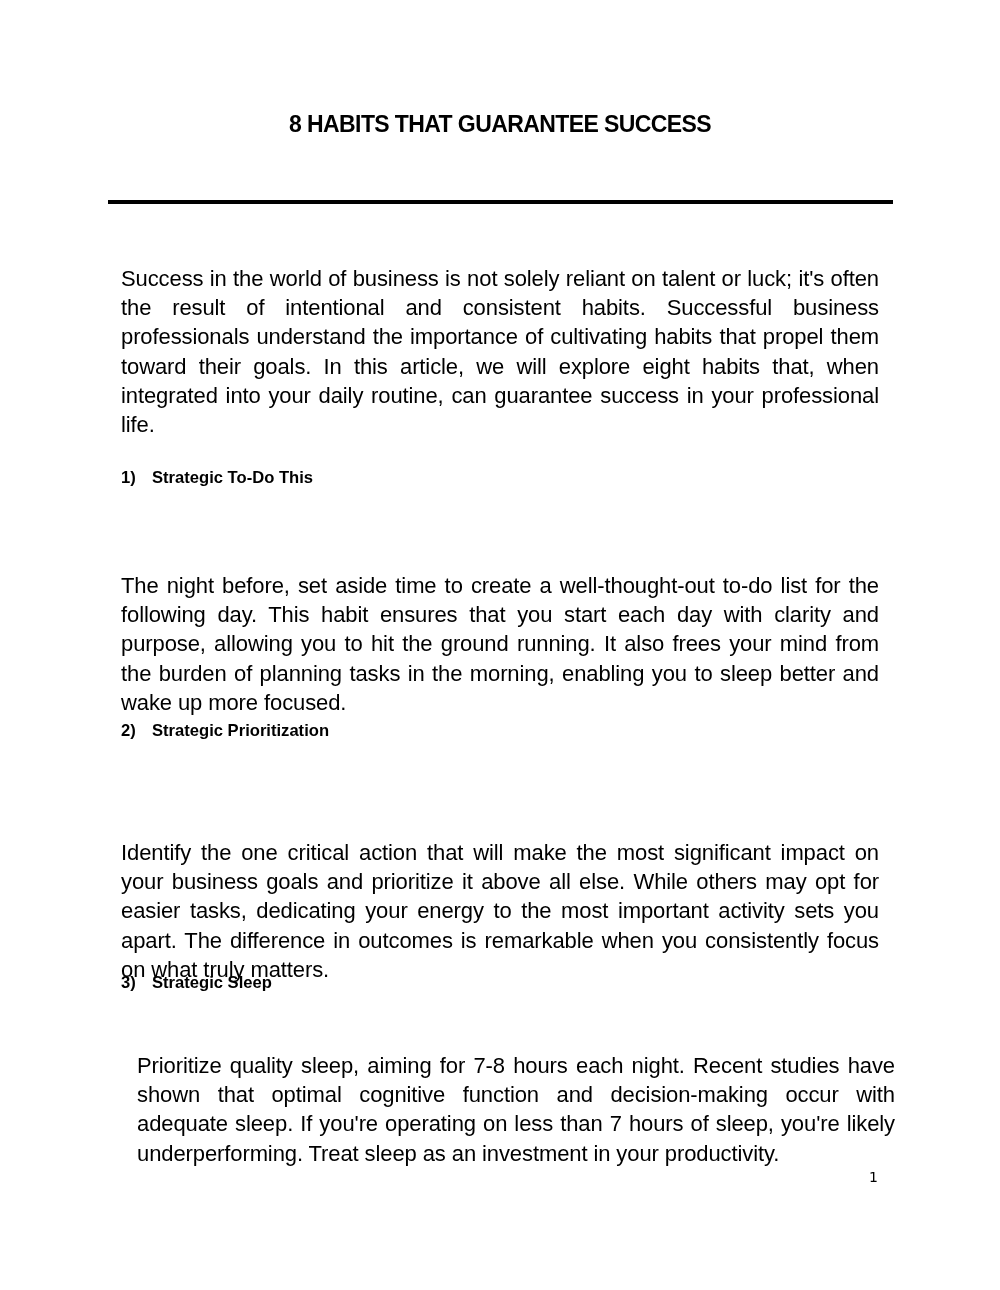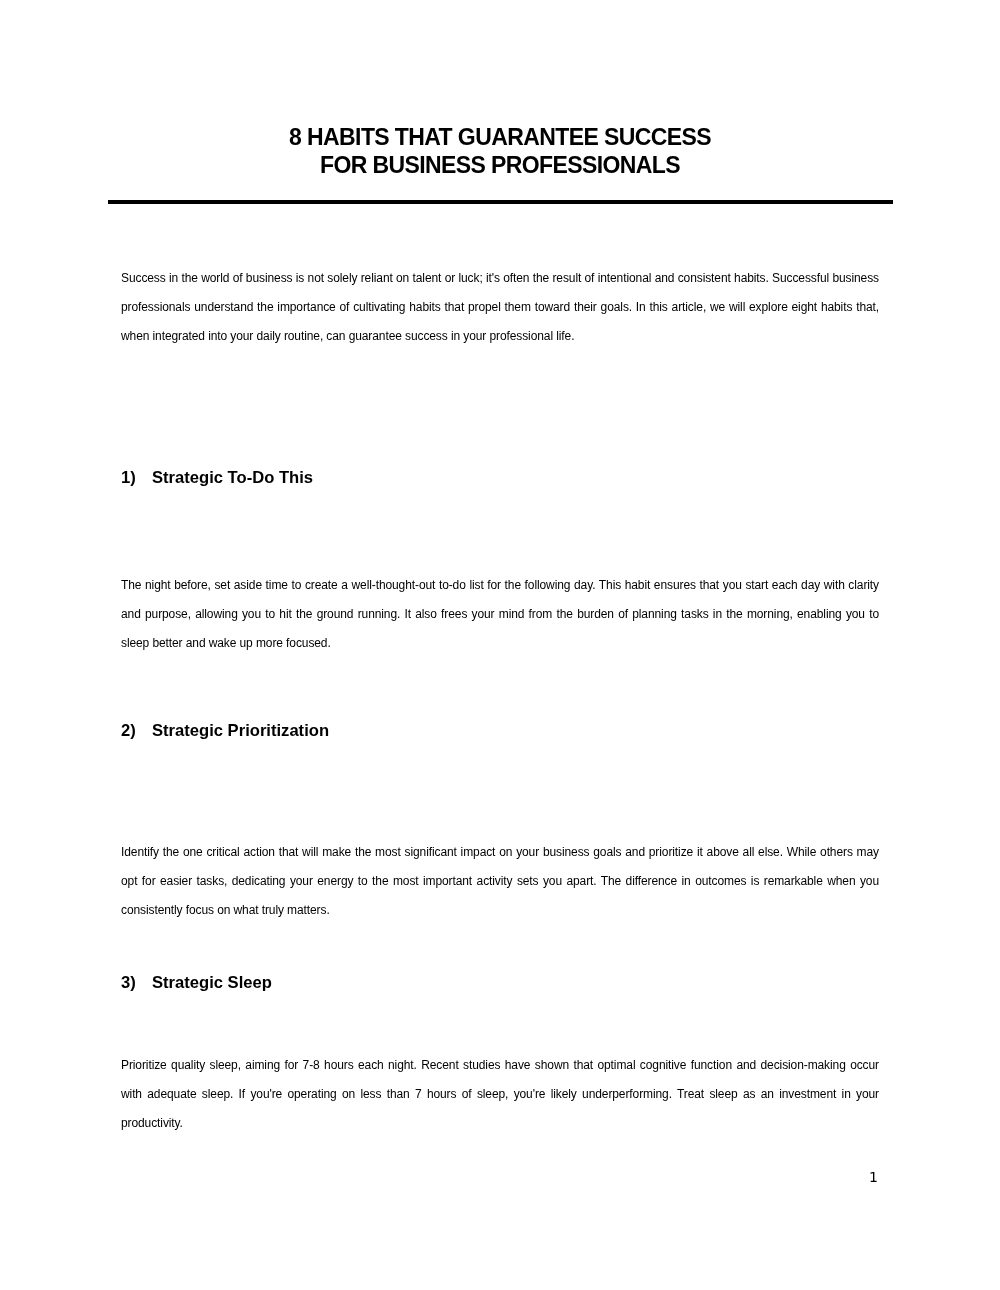--- a/index.html
+++ b/index.html
@@ -24,35 +24,35 @@
     .title {
       position: absolute;
       left: 0;
       width: 1000px;
       text-align: center;
       font-weight: bold;
       font-size: 23px;
       letter-spacing: -0.6px;
       line-height: 1;
     }
-    .title-1 { top: 126px; }
+    .title-1 { top: 113px; }
     .title-2 { top: 154px; }
     .rule {
       position: absolute;
       left: 108px;
       top: 200px;
       width: 785px;
       height: 4px;
       background: #000000;
     }
     .para {
       position: absolute;
       left: 121px;
       width: 758px;
-      font-size: 12px;
+      font-size: 22px;
       line-height: 29.2px;
       text-align: justify;
       letter-spacing: -0.1px;
       margin: 0;
     }
     .heading {
       position: absolute;
       left: 121px;
       font-size: 16.6px;
       font-weight: bold;
@@ -69,21 +69,20 @@
       font-size: 14px;
       line-height: 16px;
     }
   </style>
 </head>
 <body>
 
 <div class="page">
 
   <div class="title title-1">8 HABITS THAT GUARANTEE SUCCESS</div>
-  <div class="title title-2">FOR BUSINESS PROFESSIONALS</div>
 
   <div class="rule"></div>
 
   <p class="para" style="top:264px;">Success in the world of business is not solely reliant on talent or luck; it's often the result of intentional and consistent habits. Successful business professionals understand the importance of cultivating habits that propel them toward their goals. In this article, we will explore eight habits that, when integrated into your daily routine, can guarantee success in your professional life.</p>
 
   <div class="heading" style="top:468px;">
     <span class="num">1)</span>
     <span>Strategic To-Do This</span>
   </div>
   <p class="para" style="top:571px;">The night before, set aside time to create a well-thought-out to-do list for the following day. This habit ensures that you start each day with clarity and purpose, allowing you to hit the ground running. It also frees your mind from the burden of planning tasks in the morning, enabling you to sleep better and wake up more focused.</p>
@@ -91,17 +90,17 @@
   <div class="heading" style="top:721px;">
     <span class="num">2)</span>
     <span>Strategic Prioritization</span>
   </div>
   <p class="para" style="top:838px;">Identify the one critical action that will make the most significant impact on your business goals and prioritize it above all else. While others may opt for easier tasks, dedicating your energy to the most important activity sets you apart. The difference in outcomes is remarkable when you consistently focus on what truly matters.</p>
 
   <div class="heading" style="top:973px;">
     <span class="num">3)</span>
     <span>Strategic Sleep</span>
   </div>
-  <p class="para" style="top:1051px;">Prioritize quality sleep, aiming for 7-8 hours each night. Recent studies have shown that optimal cognitive function and decision-making occur with adequate sleep. If you're operating on less than 7 hours of sleep, you're likely underperforming. Treat sleep as an investment in your productivity.</p>
+  <p class="para" style="top:1051px;margin-left:16px;">Prioritize quality sleep, aiming for 7-8 hours each night. Recent studies have shown that optimal cognitive function and decision-making occur with adequate sleep. If you're operating on less than 7 hours of sleep, you're likely underperforming. Treat sleep as an investment in your productivity.</p>
 
   <div class="page-number">1</div>
 
 </div>
 
 </body></html>

